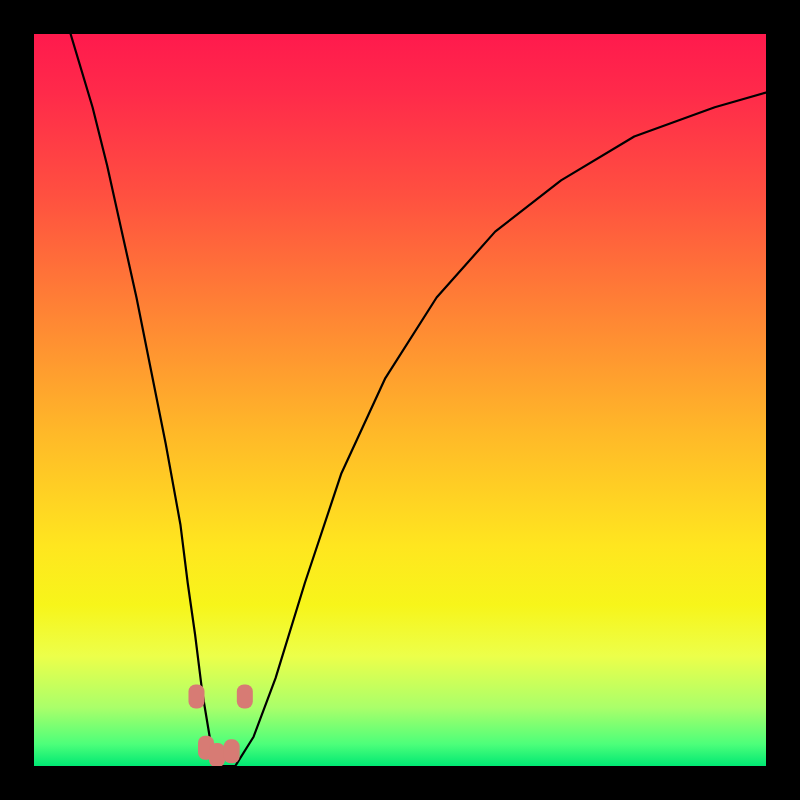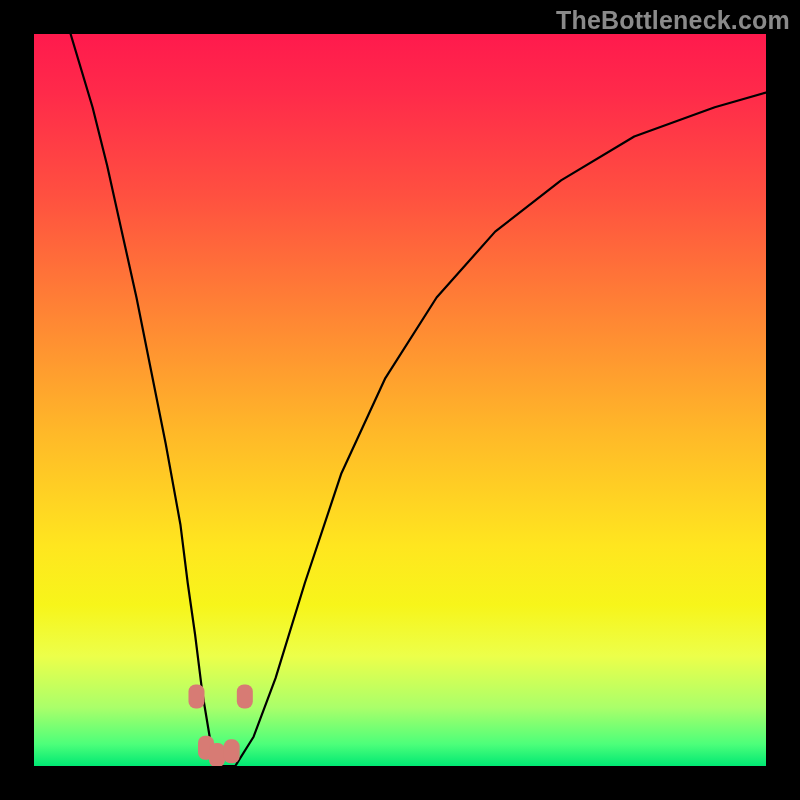--- a/index.html
+++ b/index.html
@@ -51,21 +51,20 @@
     left: 0;
     top: 0;
     width: 732px;
     height: 732px;
   }
 </style>
 </head>
 <body>
 
 <div class="outer">
-  <div class="watermark">TheBottleneck.com</div>
   <div class="plot">
     <svg class="curve" viewBox="0 0 732 732" preserveAspectRatio="none">
       <g id="curve-group">
           <path d="M36.60 0.00 L58.56 73.20 L73.20 131.76 L87.84 197.64 L102.48 263.52 L117.12 336.72 L131.76 409.92 L146.40 490.44 L153.72 549.00 L161.04 600.24 L168.36 658.80 L175.68 702.72 L183.00 732.00 L190.32 732.00 L201.30 732.00 L219.60 702.72 L241.56 644.16 L270.84 549.00 L307.44 439.20 L351.36 344.04 L402.60 263.52 L461.16 197.64 L527.04 146.40 L600.24 102.48 L680.76 73.20 L732.00 58.56" fill="none" stroke="#000000" stroke-width="2.2" stroke-linejoin="round" stroke-linecap="round"></path>
         </g>
       <g id="marker-group">
           <rect x="154.50" y="650.46" width="16" height="24" rx="7" ry="7" fill="#d77b74"></rect>
           <rect x="164.02" y="701.70" width="16" height="24" rx="7" ry="7" fill="#d77b74"></rect>
           <rect x="175.00" y="709.02" width="16" height="24" rx="7" ry="7" fill="#d77b74"></rect>
           <rect x="189.64" y="705.36" width="16" height="24" rx="7" ry="7" fill="#d77b74"></rect>

